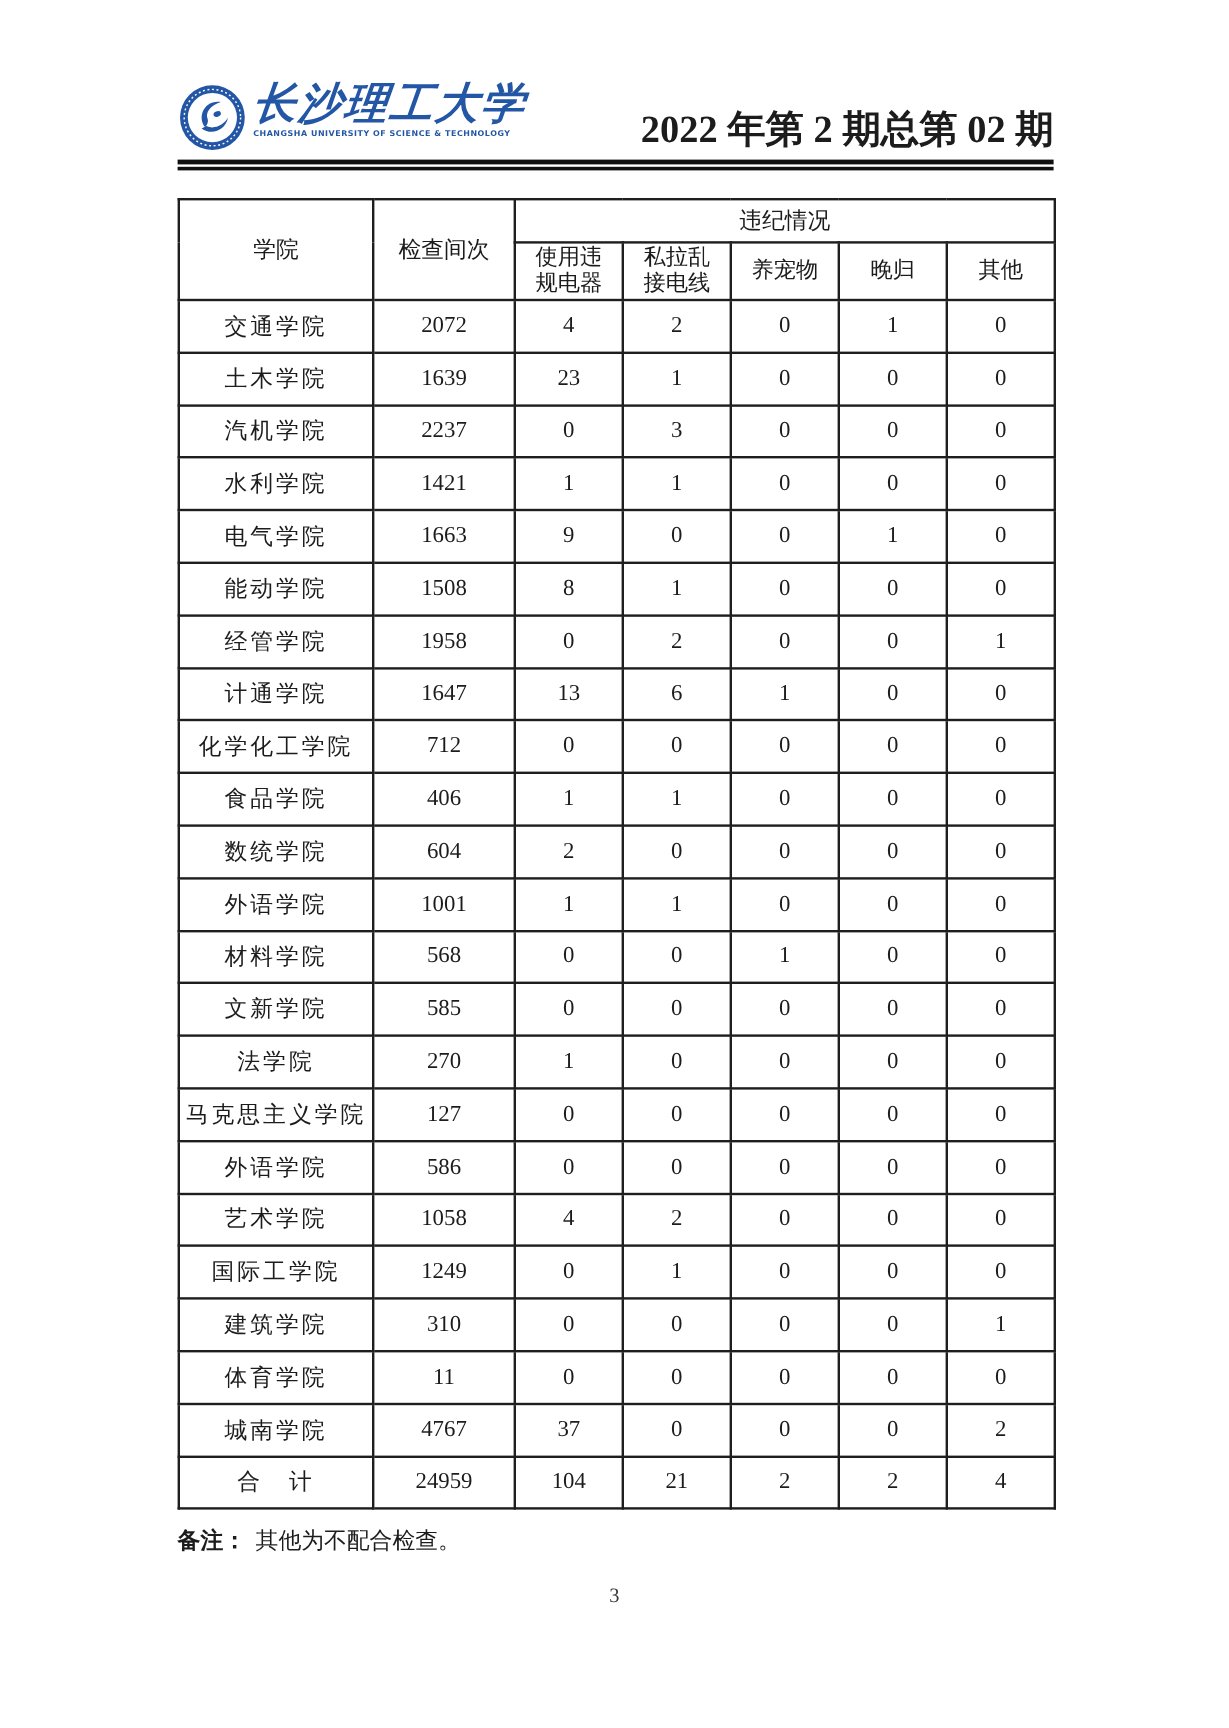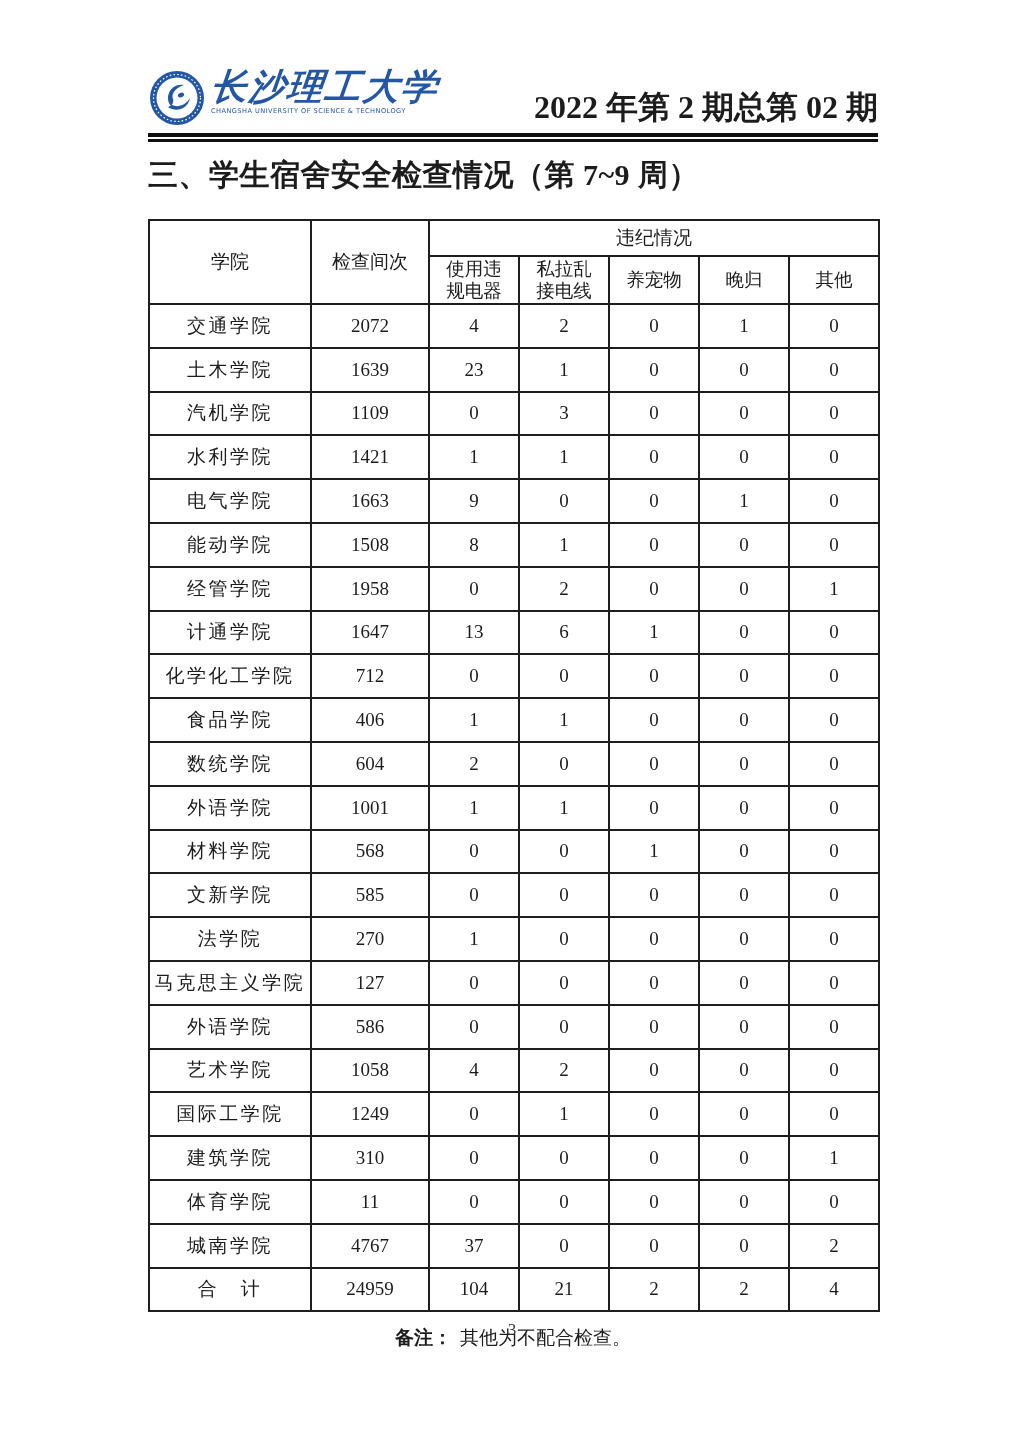--- a/index.html
+++ b/index.html
@@ -35,21 +35,21 @@
     font-size: 36px;
     line-height: 1.0;
     color: #2357a5;
     letter-spacing: 2px;
     transform: skewX(-6deg);
     white-space: nowrap;
   }
   .logo-en {
     font-family: "DejaVu Sans", sans-serif;
     font-size: 6.6px;
-    font-weight: normal;
+    font-weight: bold;
     color: #2357a5;
     letter-spacing: 0.45px;
     margin-top: 3px;
     white-space: nowrap;
   }
   .bulletin-title {
     font-weight: bold;
     font-size: 30px;
     line-height: 1;
     margin-left: 2px;
@@ -107,21 +107,20 @@
   .inspection tbody td { height: 41.8px; }
   .inspection td.college { letter-spacing: 2.5px; }
   .inspection tbody tr:last-child td { letter-spacing: 0; }
   .inspection tbody tr:last-child td.college { letter-spacing: 2.5px; }
 
   
   .note {
     margin-top: 13px;
     font-size: 19px;
     white-space: nowrap;
-    text-align: center;
   }
   .note .note-label { font-weight: bold; margin-right: 8px; }
 
   
   .page-num {
     position: absolute;
     left: 0;
     width: 1024px;
     top: 1320px;
     text-align: center;
@@ -148,21 +147,20 @@
         <div class="logo-textcol">
           <div class="logo-cn">长沙理工大学</div>
           <div class="logo-en">CHANGSHA UNIVERSITY OF SCIENCE &amp; TECHNOLOGY</div>
         </div>
       </div>
       <div class="issue-info">2022 年第 2 期总第 02 期</div>
     </div>
 
     <div class="double-rule"></div>
 
-    <div class="section-title">三、学生宿舍安全检查情况（第 7~9 周）</div>
 
     <table class="inspection">
       <colgroup>
         <col style="width:162px">
         <col style="width:118px">
         <col style="width:90px">
         <col style="width:90px">
         <col style="width:90px">
         <col style="width:90px">
         <col style="width:90px">
@@ -197,21 +195,21 @@
             <td class="college">土木学院</td>
             <td>1639</td>
             <td>23</td>
             <td>1</td>
             <td>0</td>
             <td>0</td>
             <td>0</td>
           </tr>
           <tr>
             <td class="college">汽机学院</td>
-            <td>1109</td>
+            <td>2237</td>
             <td>0</td>
             <td>3</td>
             <td>0</td>
             <td>0</td>
             <td>0</td>
           </tr>
           <tr>
             <td class="college">水利学院</td>
             <td>1421</td>
             <td>1</td>

